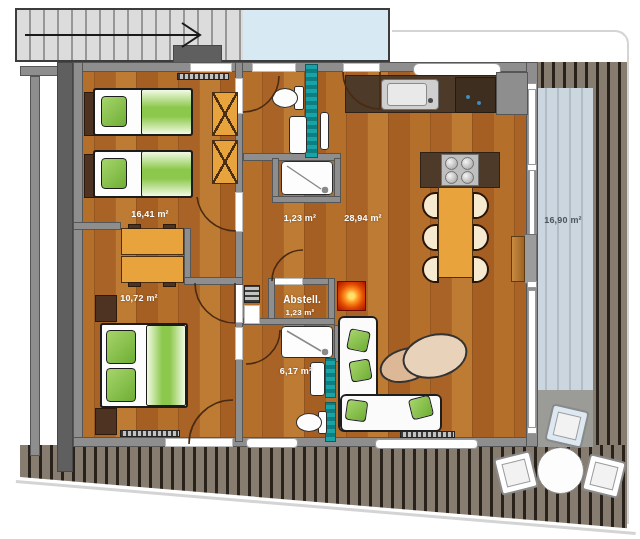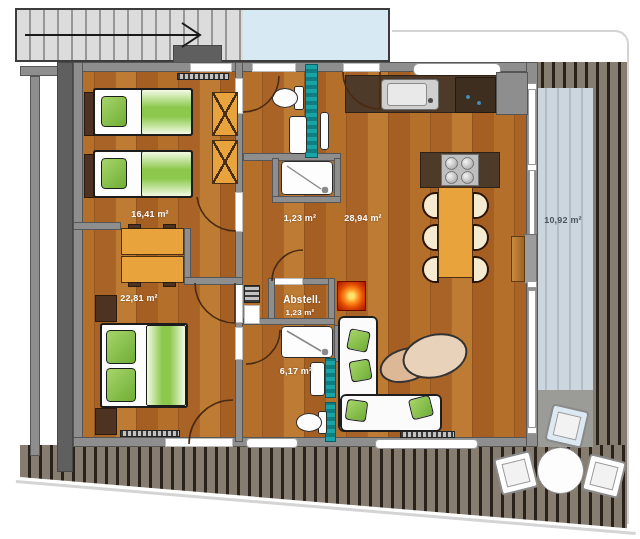--- a/index.html
+++ b/index.html
@@ -228,21 +228,21 @@
 
     <g stroke="#8a8a8a" stroke-width="1.5" fill="#8a8a8a">
       <path d="M 287 166 L 321 189" fill="none"></path>
         <circle cx="325" cy="190" r="2.5"></circle>
       <path d="M 287 331 L 321 351" fill="none"></path>
         <circle cx="325" cy="352" r="2.5"></circle>
     </g>
   </svg>
 
   <div class="lbl" style="left:150px;top:214px;">16,41 m²</div>
-  <div class="lbl" style="left:139px;top:298px;">22,81 m²</div>
+  <div class="lbl" style="left:139px;top:298px;">10,72 m²</div>
   <div class="lbl" style="left:300px;top:218px;">1,23 m²</div>
   <div class="lbl" style="left:363px;top:218px;">28,94 m²</div>
   <div class="lbl" style="left:302px;top:299px;font-size:10px;">Abstell.</div>
   <div class="lbl" style="left:300px;top:312px;font-size:8px;">1,23 m²</div>
   <div class="lbl" style="left:296px;top:371px;">6,17 m²</div>
-  <div class="lbl lbl-dark" style="left:563px;top:220px;">10,92 m²</div>
+  <div class="lbl lbl-dark" style="left:563px;top:220px;">16,90 m²</div>
 
 </div>
 
 </body></html>

